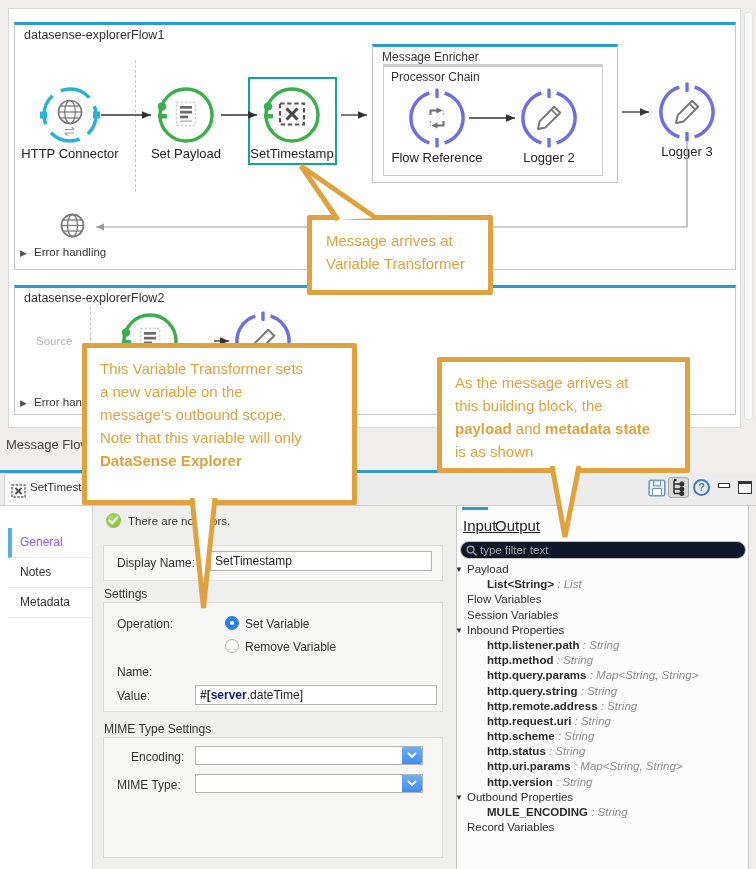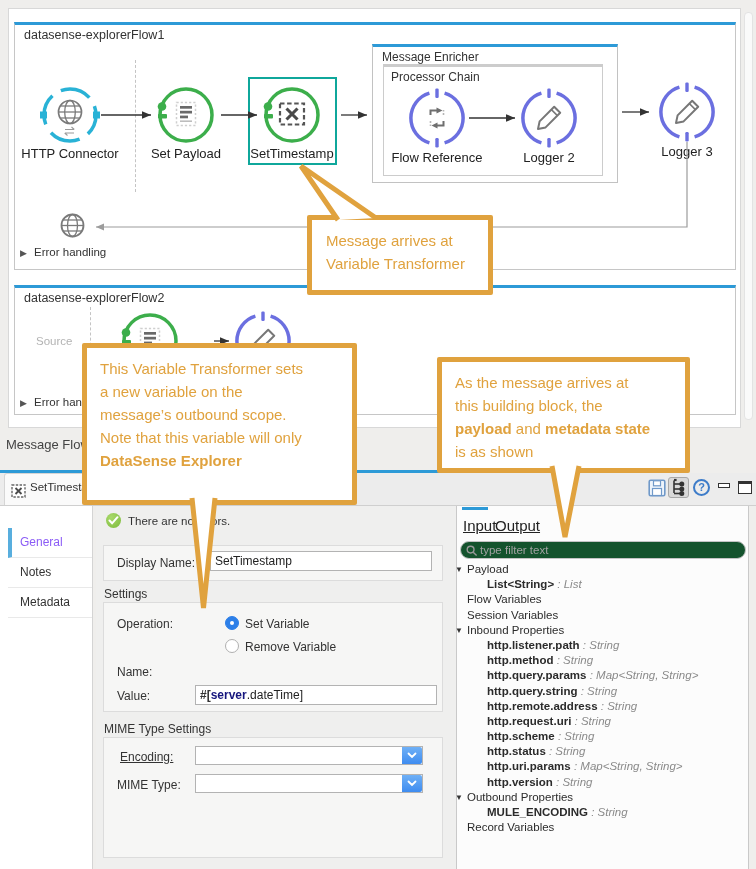--- a/index.html
+++ b/index.html
@@ -35,21 +35,21 @@
   .radio.on{background:#2d7fe8;border:1px solid #2d7fe8;}
   .radio.on::after{content:"";position:absolute;left:4px;top:4px;width:4px;height:4px;border-radius:50%;background:#fff;}
   .radio.off{background:#fff;border:1.5px solid #b0b0b0;}
   #sidebar-rows{position:absolute;left:8px;top:528px;width:84px;}
   .side-row{height:30px;line-height:29px;font-size:12px;color:#333;padding-left:12px;
             border-bottom:1px solid #e9e9e9;box-sizing:border-box;cursor:default;}
   .side-row.sel{color:#8b5cf6;border-left:4px solid #58aede;padding-left:8px;}
   #ds-panel{position:absolute;left:456px;top:506px;width:293px;height:363px;background:#fcfcfc;
             border-left:1px solid #c9c9c9;border-right:1px solid #c9c9c9;box-sizing:border-box;}
   .ds-tab-label{position:absolute;font-size:15px;color:#222;white-space:nowrap;text-decoration:underline;}
-  .filter{position:absolute;background:#14532d;border:1px solid #c4c4c4;border-radius:9px;box-sizing:border-box;}
+  .filter{position:absolute;background:#0f172a;border:1px solid #c4c4c4;border-radius:9px;box-sizing:border-box;}
   .filter span{position:absolute;left:19px;top:2px;font-size:11.5px;color:#a2a2a2;white-space:nowrap;}
   #ds-tree{position:absolute;left:455px;top:562px;width:294px;}
   .tree-row{height:15.2px;line-height:15.2px;font-size:11.5px;color:#2b2b2b;white-space:nowrap;overflow:hidden;}
   .tree-caret{display:inline-block;width:12px;font-size:8px;color:#333;vertical-align:1px;}
   .tree-name{color:#2b2b2b;}
   .tree-name.b{font-weight:700;}
   .tree-type{color:#8a8a8a;font-style:italic;}
   .check-circle{position:absolute;width:15px;height:15px;border-radius:50%;
                 background:radial-gradient(circle at 35% 30%, #a8d96a, #7dbb3c);}
   .check-circle svg{position:absolute;left:2px;top:3px;}
@@ -295,21 +295,21 @@
   <div class="radio on" style="left:225px;top:616px;"></div>
   <div class="flabel" style="left:245px;top:617px;">Set Variable</div>
   <div class="radio off" style="left:225px;top:639px;"></div>
   <div class="flabel" style="left:245px;top:640px;">Remove Variable</div>
   <div class="flabel" style="left:117px;top:665px;">Name:</div>
   <div class="flabel" style="left:117px;top:689px;">Value:</div>
   <div class="tin" id="value-rich" style="left:195px;top:685px;width:242px;height:20px;"><span style="font-weight: 700; color: rgb(51, 51, 51);">#[</span><span style="font-weight: 700; color: rgb(21, 21, 125);">server</span><span style="color: rgb(34, 34, 34);">.dateTime]</span></div>
 
   <div class="flabel" style="left:104px;top:722px;">MIME Type Settings</div>
   <div class="group" style="left:103px;top:737px;width:340px;height:121px;"></div>
-  <div class="flabel" style="left:120px;top:750px;text-decoration:underline;">Encoding:</div>
+  <div class="flabel" style="left:131px;top:750px;">Encoding:</div>
   <div class="combo" style="left:195px;top:746px;width:228px;height:19px;">
     <div class="combo-btn">
       <svg width="10" height="7">
           <path d="M1.5 1.5 L5 5 L8.5 1.5" stroke="#fff" stroke-width="1.8" fill="none" stroke-linecap="round"></path>
         </svg>
     </div>
   </div>
   <div class="flabel" style="left:117px;top:778px;">MIME Type:</div>
   <div class="combo" style="left:195px;top:774px;width:228px;height:19px;">
     <div class="combo-btn">

